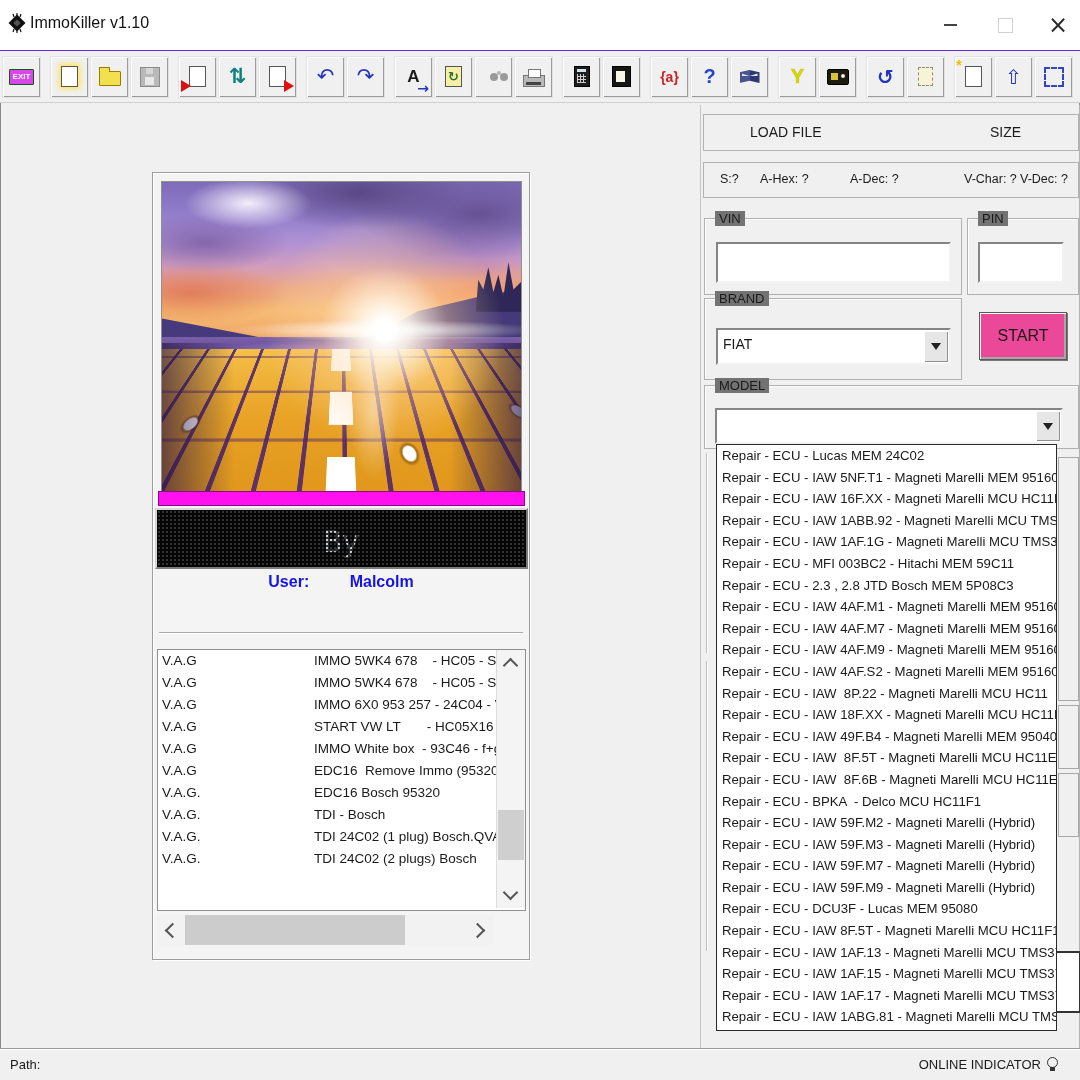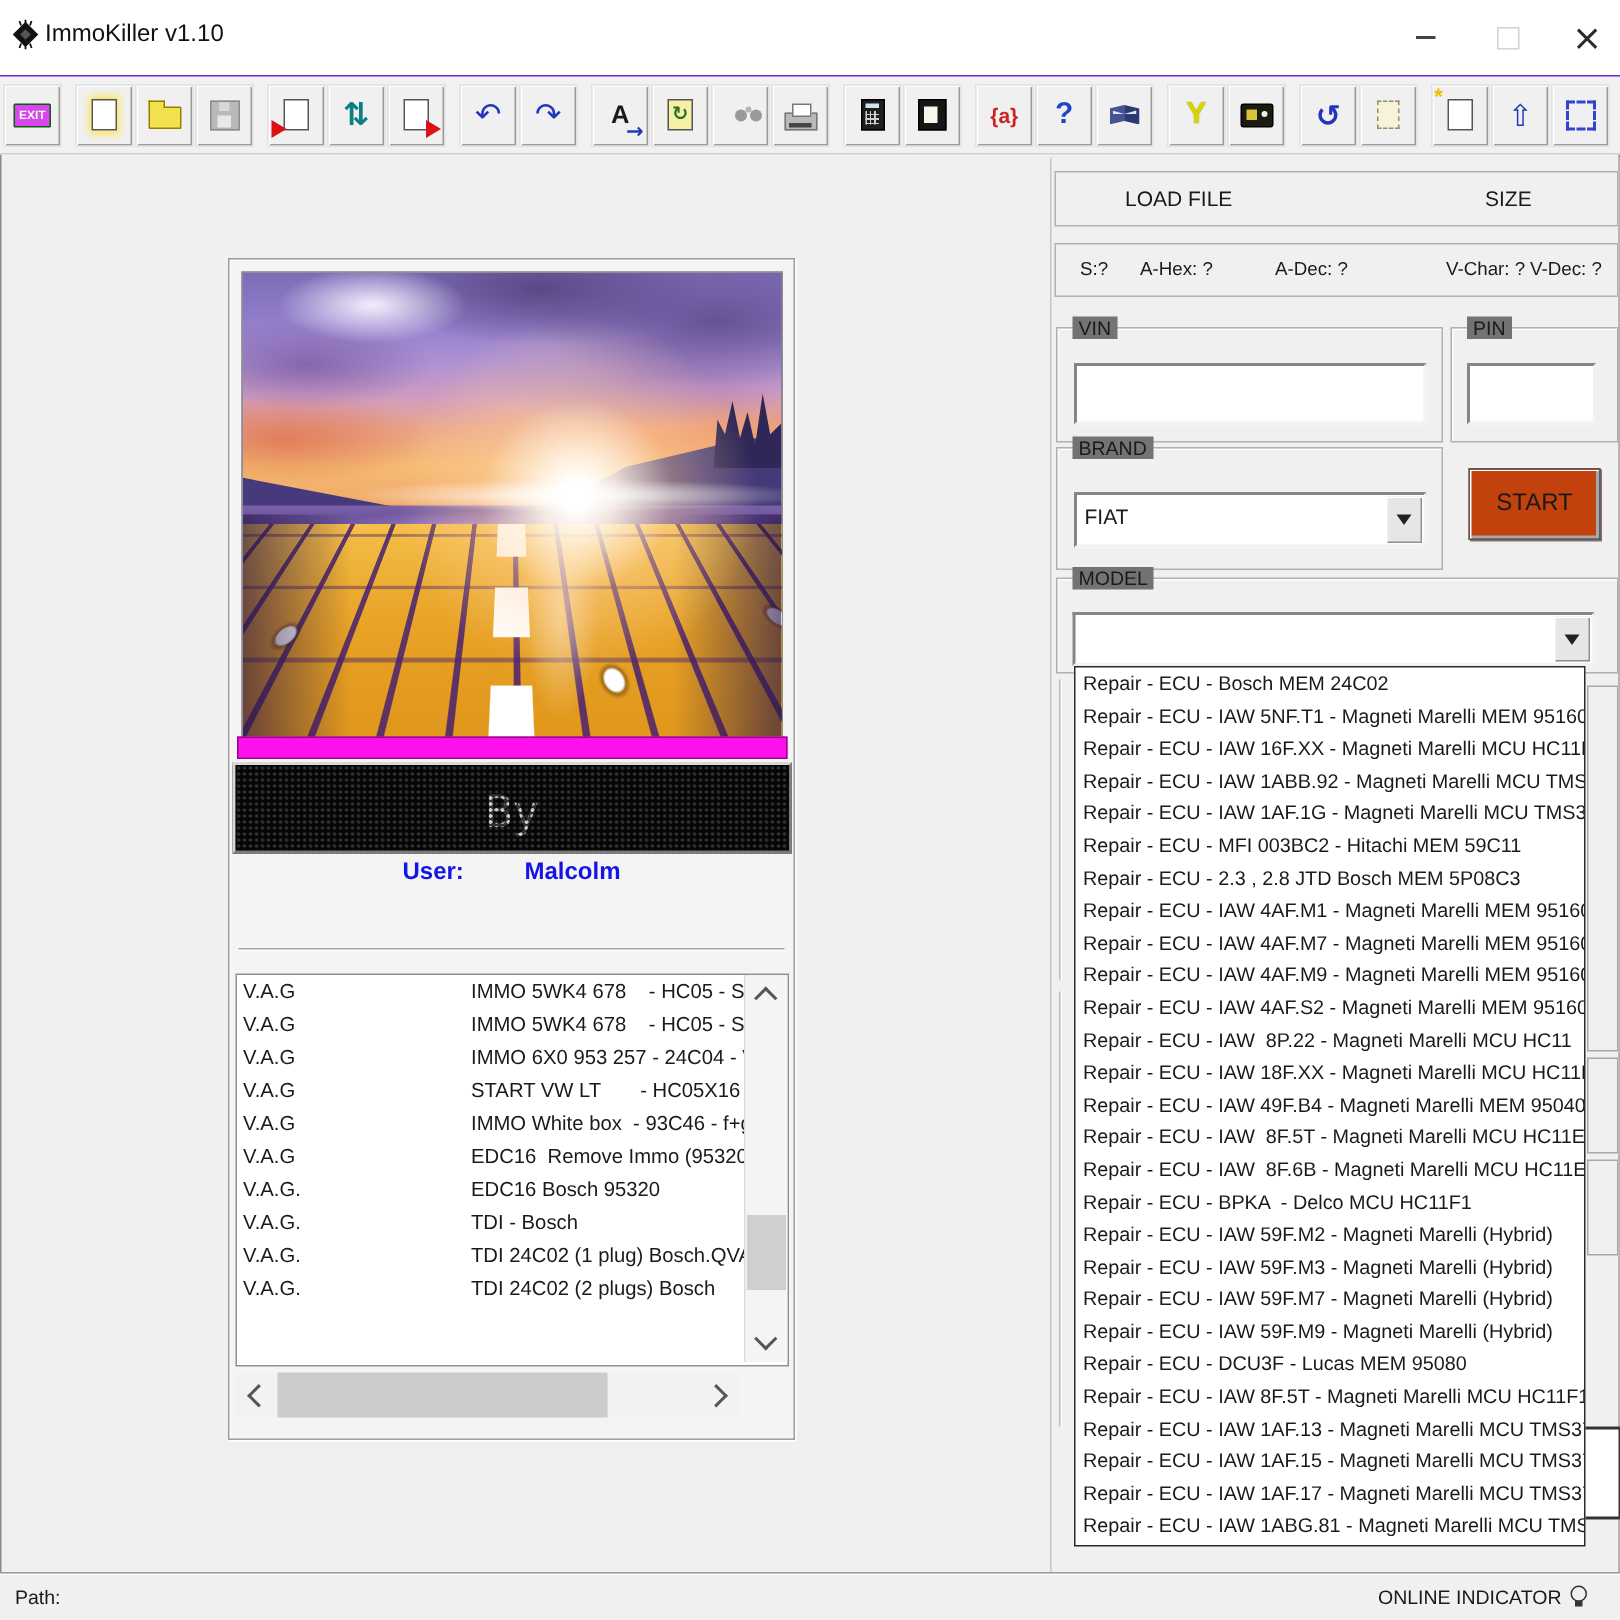--- a/index.html
+++ b/index.html
@@ -144,21 +144,21 @@
   .bar2 span{position:absolute;top:9px;white-space:pre;}
   .g{border:1px solid #b0b0b0;box-shadow:inset 1px 1px 0 #fdfdfd;position:absolute;}
   .g .lg{position:absolute;top:-8px;left:10px;background:#737373;padding:0 4px;font-size:13px;}
   .sunken{background:#fff;border:2px solid;border-color:#858585 #f2f2f2 #f2f2f2 #858585;position:absolute;}
   .sunken input{border:none;outline:none;width:100%;height:100%;font:13px "Liberation Sans",sans-serif;padding:0 4px;box-sizing:border-box;background:transparent;}
   .combo{background:#fff;border:2px solid;border-color:#858585 #f2f2f2 #f2f2f2 #858585;position:absolute;font-size:14px;}
   .combo .val{position:absolute;left:5px;top:6px;}
   .cbtn{position:absolute;right:1px;top:1px;bottom:1px;width:24px;background:#e6e6e6;
         box-shadow:inset 1px 1px 0 #fff, inset -1px -1px 0 #8f8f8f;display:flex;align-items:center;justify-content:center;}
   .carr{width:0;height:0;border-left:5px solid transparent;border-right:5px solid transparent;border-top:7px solid #222;}
-  .startbtn{position:absolute;left:278px;top:207px;width:86px;height:46px;background:#c2410c;border:1px solid #5a5a5a;
+  .startbtn{position:absolute;left:278px;top:207px;width:86px;height:46px;background:#ec4899;border:1px solid #5a5a5a;
         box-shadow:inset 1px 1px 0 #ffffff, inset -2px -2px 0 #a8a8a8, 1px 1px 0 #777;
         display:flex;align-items:center;justify-content:center;font-size:16px;}
   .ddlist{position:absolute;left:15px;top:339px;width:339px;height:585px;background:#fff;border:1px solid #2a2a2a;z-index:5;overflow:hidden;}
   .ditem{height:21.6px;line-height:21.6px;font-size:13.2px;padding-left:5px;white-space:pre;}
   .frag{position:absolute;background:#f0f0f0;border:1px solid #a8a8a8;}
   .fragline{position:absolute;width:1px;background:#bdbdbd;box-shadow:1px 0 0 #fff;}
 
   
   .statusbar{left:0;top:1048px;width:1080px;height:32px;background:#f0f0f0;border-top:1px solid #9a9a9a;box-shadow:inset 0 1px 0 #ffffff;}
   .pathlbl{position:absolute;left:10px;top:8px;font-size:13px;}
@@ -405,21 +405,21 @@
   </div>
 
   <div class="fragline" style="left:5px;top:348px;height:200px"></div>
   <div class="fragline" style="left:5px;top:556px;height:290px"></div>
   <div class="frag" style="left:357px;top:352px;width:19px;height:242px"></div>
   <div class="frag" style="left:357px;top:600px;width:19px;height:62px"></div>
   <div class="frag" style="left:357px;top:668px;width:19px;height:62px"></div>
   <div class="frag" style="left:342px;top:846px;width:34px;height:58px;background:#fff;border:2px solid #333"></div>
 
   <div class="ddlist">
-    <div class="ditem">Repair - ECU - Bosch MEM 24C02</div>
+    <div class="ditem">Repair - ECU - Lucas MEM 24C02</div>
     <div class="ditem">Repair - ECU - IAW 5NF.T1 - Magneti Marelli MEM 95160</div>
     <div class="ditem">Repair - ECU - IAW 16F.XX - Magneti Marelli MCU HC11F1</div>
     <div class="ditem">Repair - ECU - IAW 1ABB.92 - Magneti Marelli MCU TMS374</div>
     <div class="ditem">Repair - ECU - IAW 1AF.1G - Magneti Marelli MCU TMS374</div>
     <div class="ditem">Repair - ECU - MFI 003BC2 - Hitachi MEM 59C11</div>
     <div class="ditem">Repair - ECU - 2.3 , 2.8 JTD Bosch MEM 5P08C3</div>
     <div class="ditem">Repair - ECU - IAW 4AF.M1 - Magneti Marelli MEM 95160</div>
     <div class="ditem">Repair - ECU - IAW 4AF.M7 - Magneti Marelli MEM 95160</div>
     <div class="ditem">Repair - ECU - IAW 4AF.M9 - Magneti Marelli MEM 95160</div>
     <div class="ditem">Repair - ECU - IAW 4AF.S2 - Magneti Marelli MEM 95160</div>

